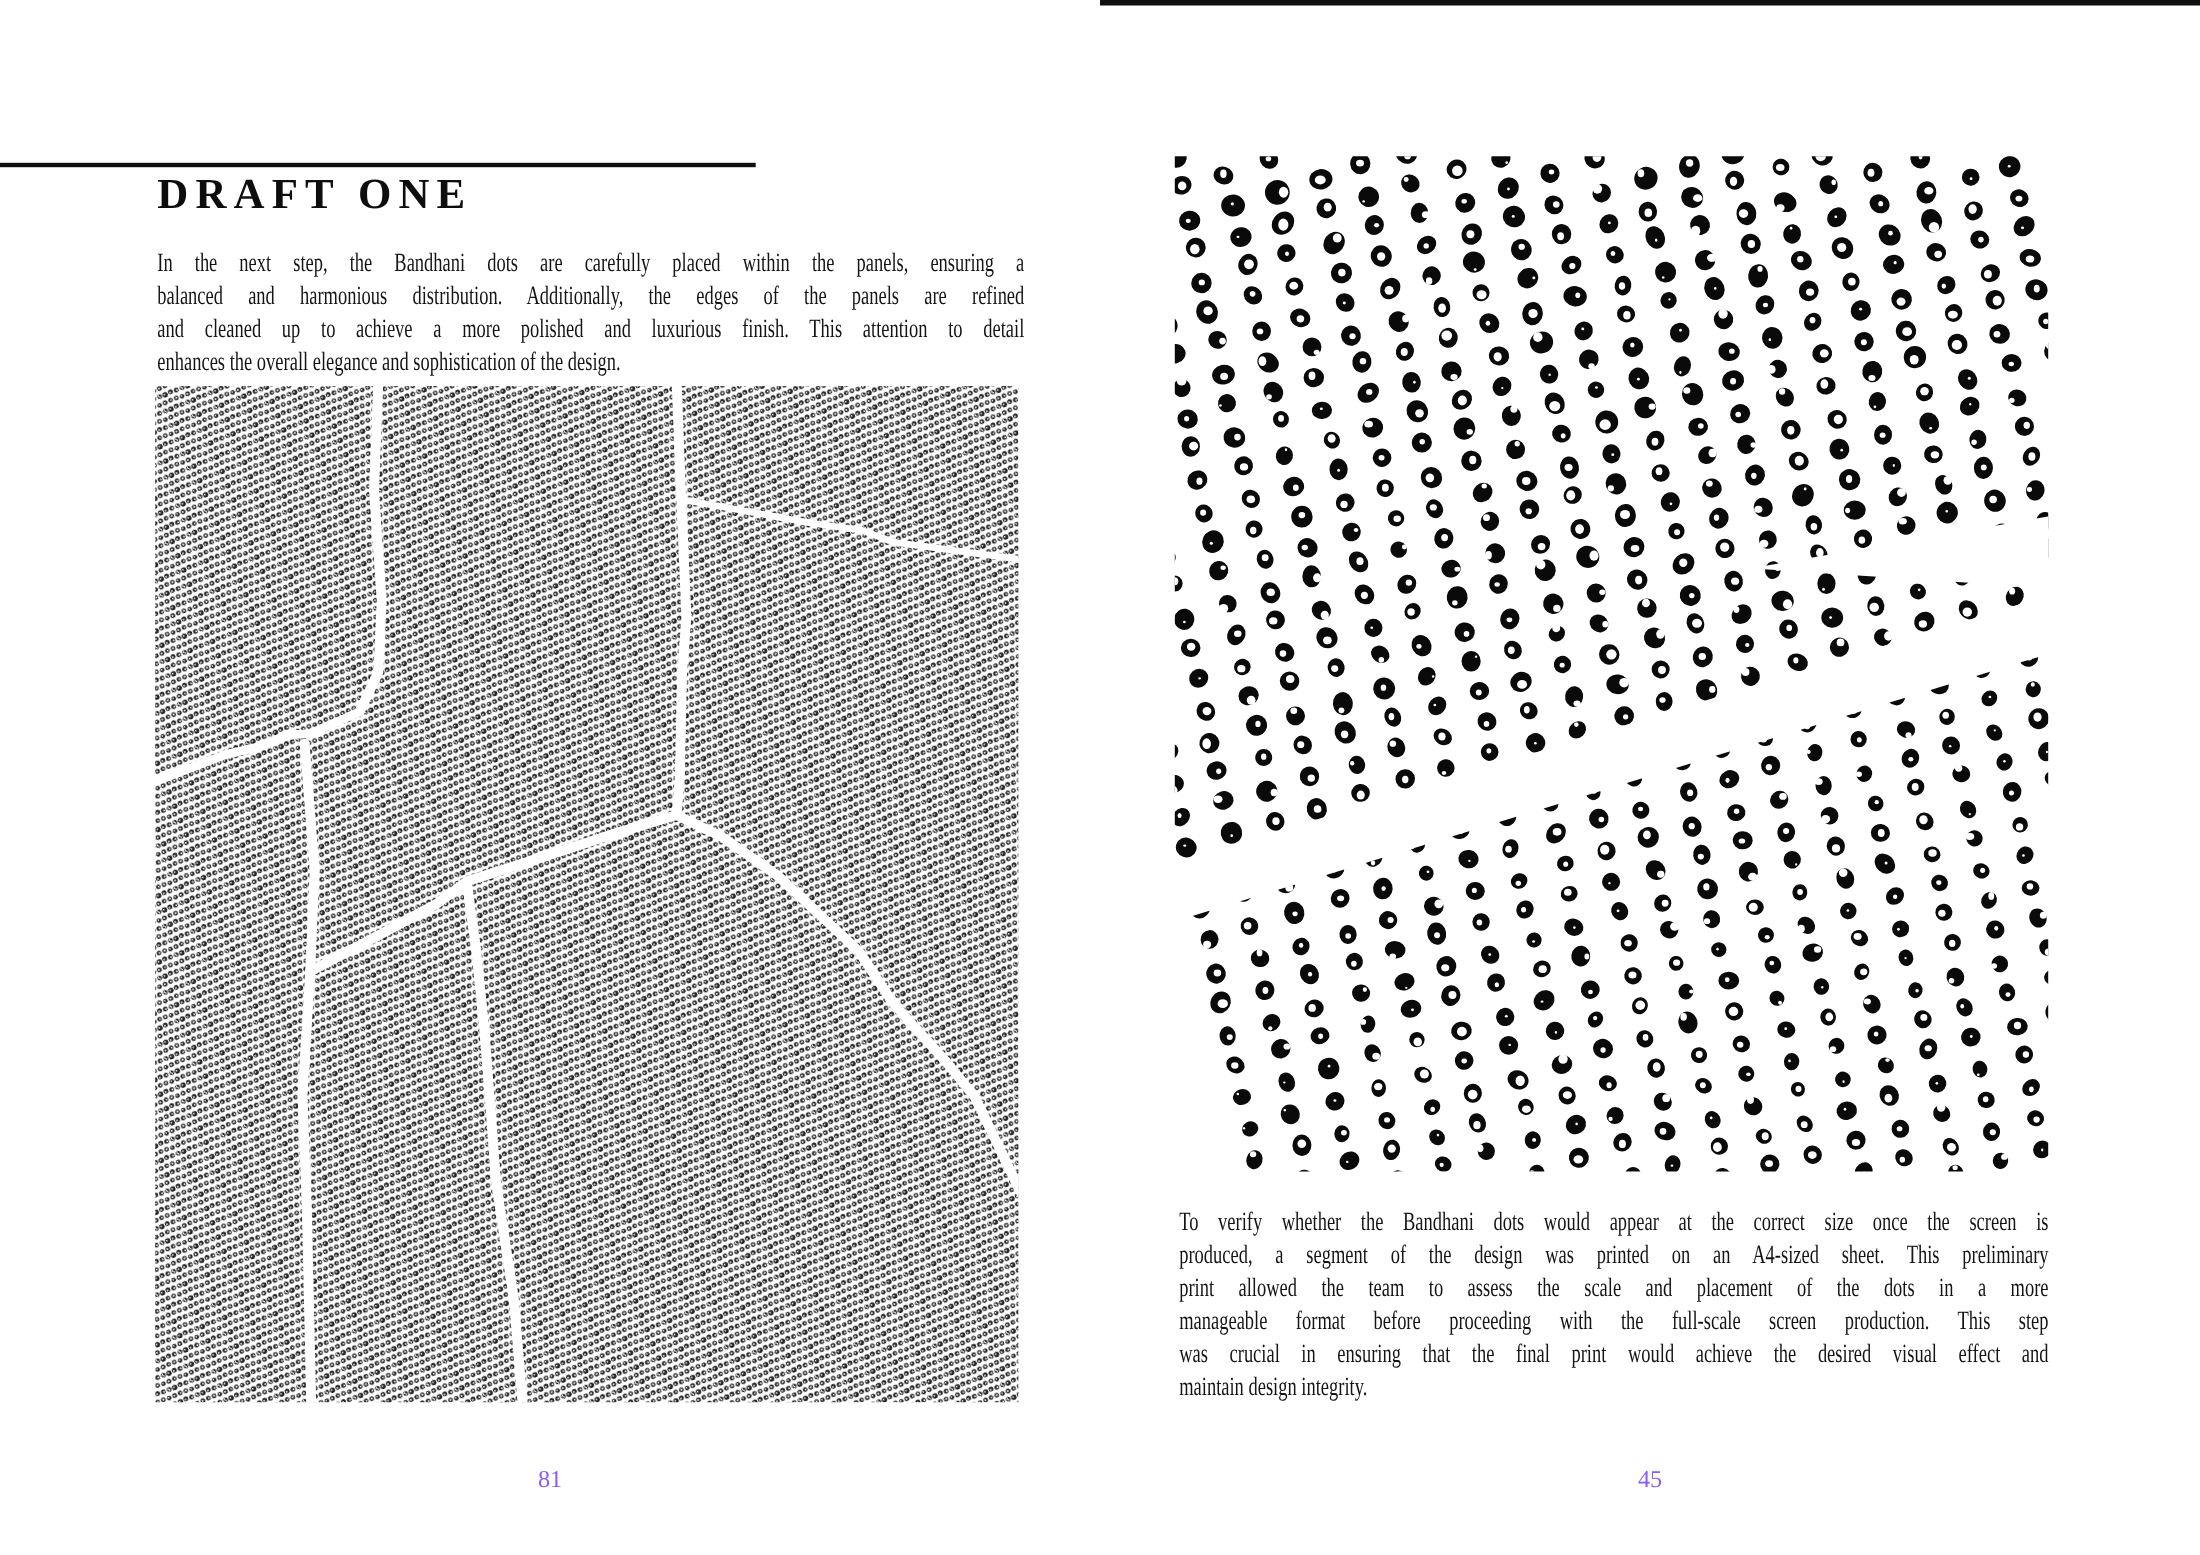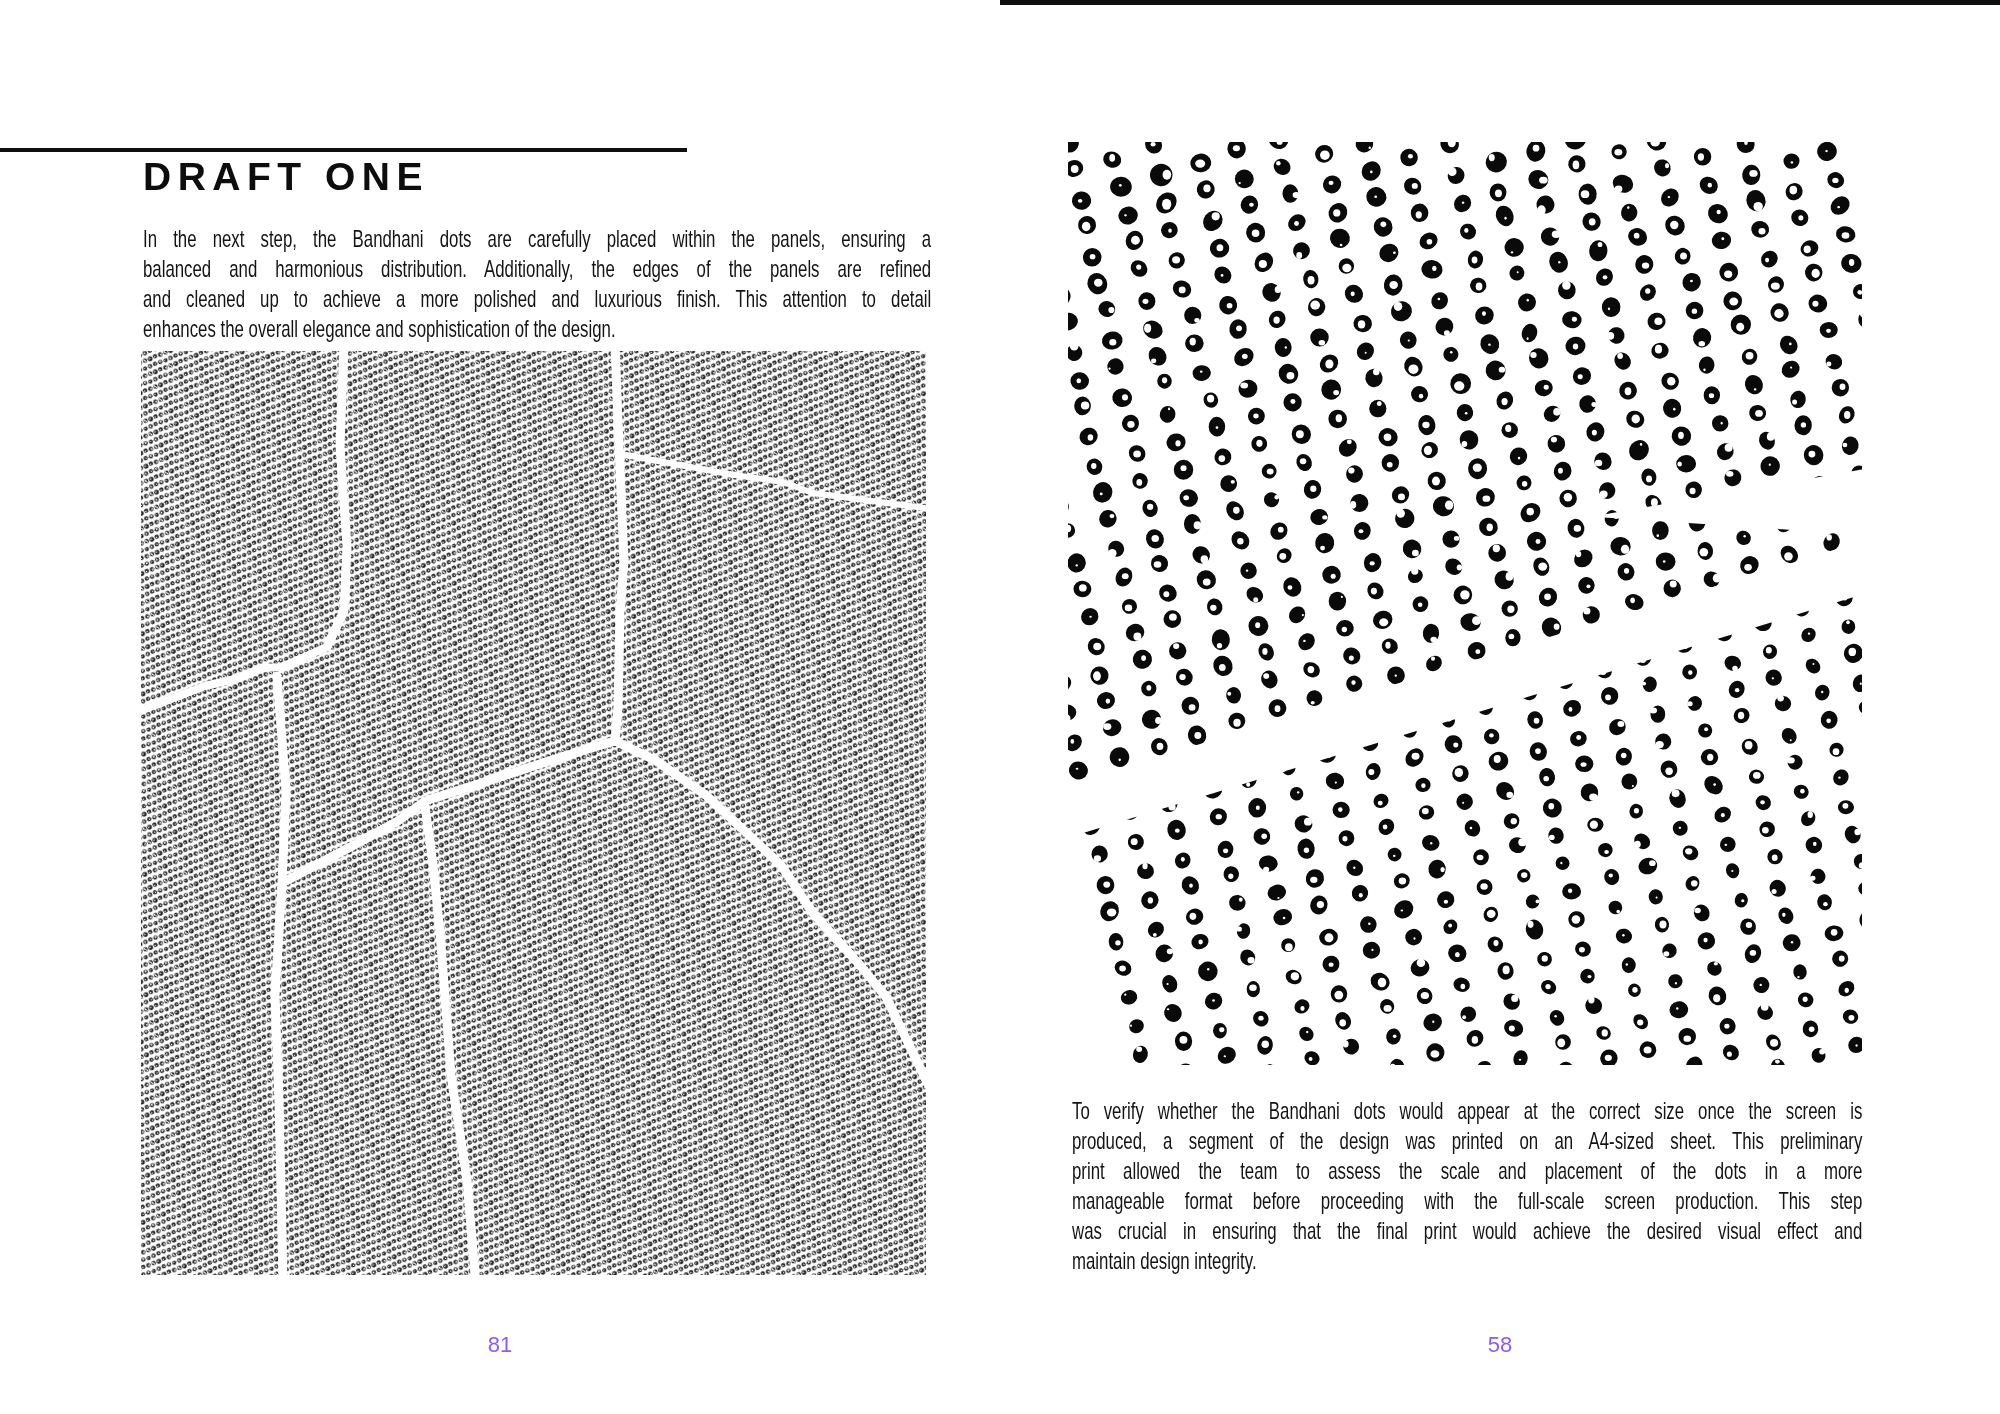--- a/index.html
+++ b/index.html
@@ -1,17 +1,17 @@
 <!DOCTYPE html>
 <html><head>
 <meta charset="utf-8">
 <style>
   html,body{margin:0;padding:0;background:#ffffff;}
   .spread{position:relative;width:2000px;height:1414px;background:#ffffff;overflow:hidden;
-          font-family:Liberation Sans, sans-serif;color:#111;}
+          font-family:Liberation Serif, serif;color:#111;}
   .rule{position:absolute;background:#0f0f0f;}
   .rule-left{left:0;top:148px;width:687px;height:4px;}
   .rule-right{left:1000px;top:0;width:1000px;height:5px;}
   .page-title{position:absolute;left:143px;top:157px;margin:0;font-size:39px;line-height:1;
               font-weight:bold;letter-spacing:6.5px;color:#0d0d0d;white-space:nowrap;}
   .body-text{position:absolute;font-size:24px;line-height:30px;color:#141414;
              transform:scaleX(0.70);transform-origin:0 0;}
   .body-text .jline{text-align:justify;text-align-last:justify;height:30px;white-space:nowrap;}
   .body-text .jline:last-child{text-align-last:left;}
   .para-left{left:143px;top:224px;width:1126px;}
@@ -1358,16 +1358,16 @@
         </svg>
     </figure>
     <div class="body-text para-right">
         <div class="jline">To verify whether the Bandhani dots would appear at the correct size once the screen is</div>
         <div class="jline">produced, a segment of the design was printed on an A4-sized sheet. This preliminary</div>
         <div class="jline">print allowed the team to assess the scale and placement of the dots in a more</div>
         <div class="jline">manageable format before proceeding with the full-scale screen production. This step</div>
         <div class="jline">was crucial in ensuring that the final print would achieve the desired visual effect and</div>
         <div class="jline">maintain design integrity.</div>
       </div>
-    <div class="page-number page-number-right">58</div>
+    <div class="page-number page-number-right">45</div>
   </section>
 
 </div>
 
 </body></html>

